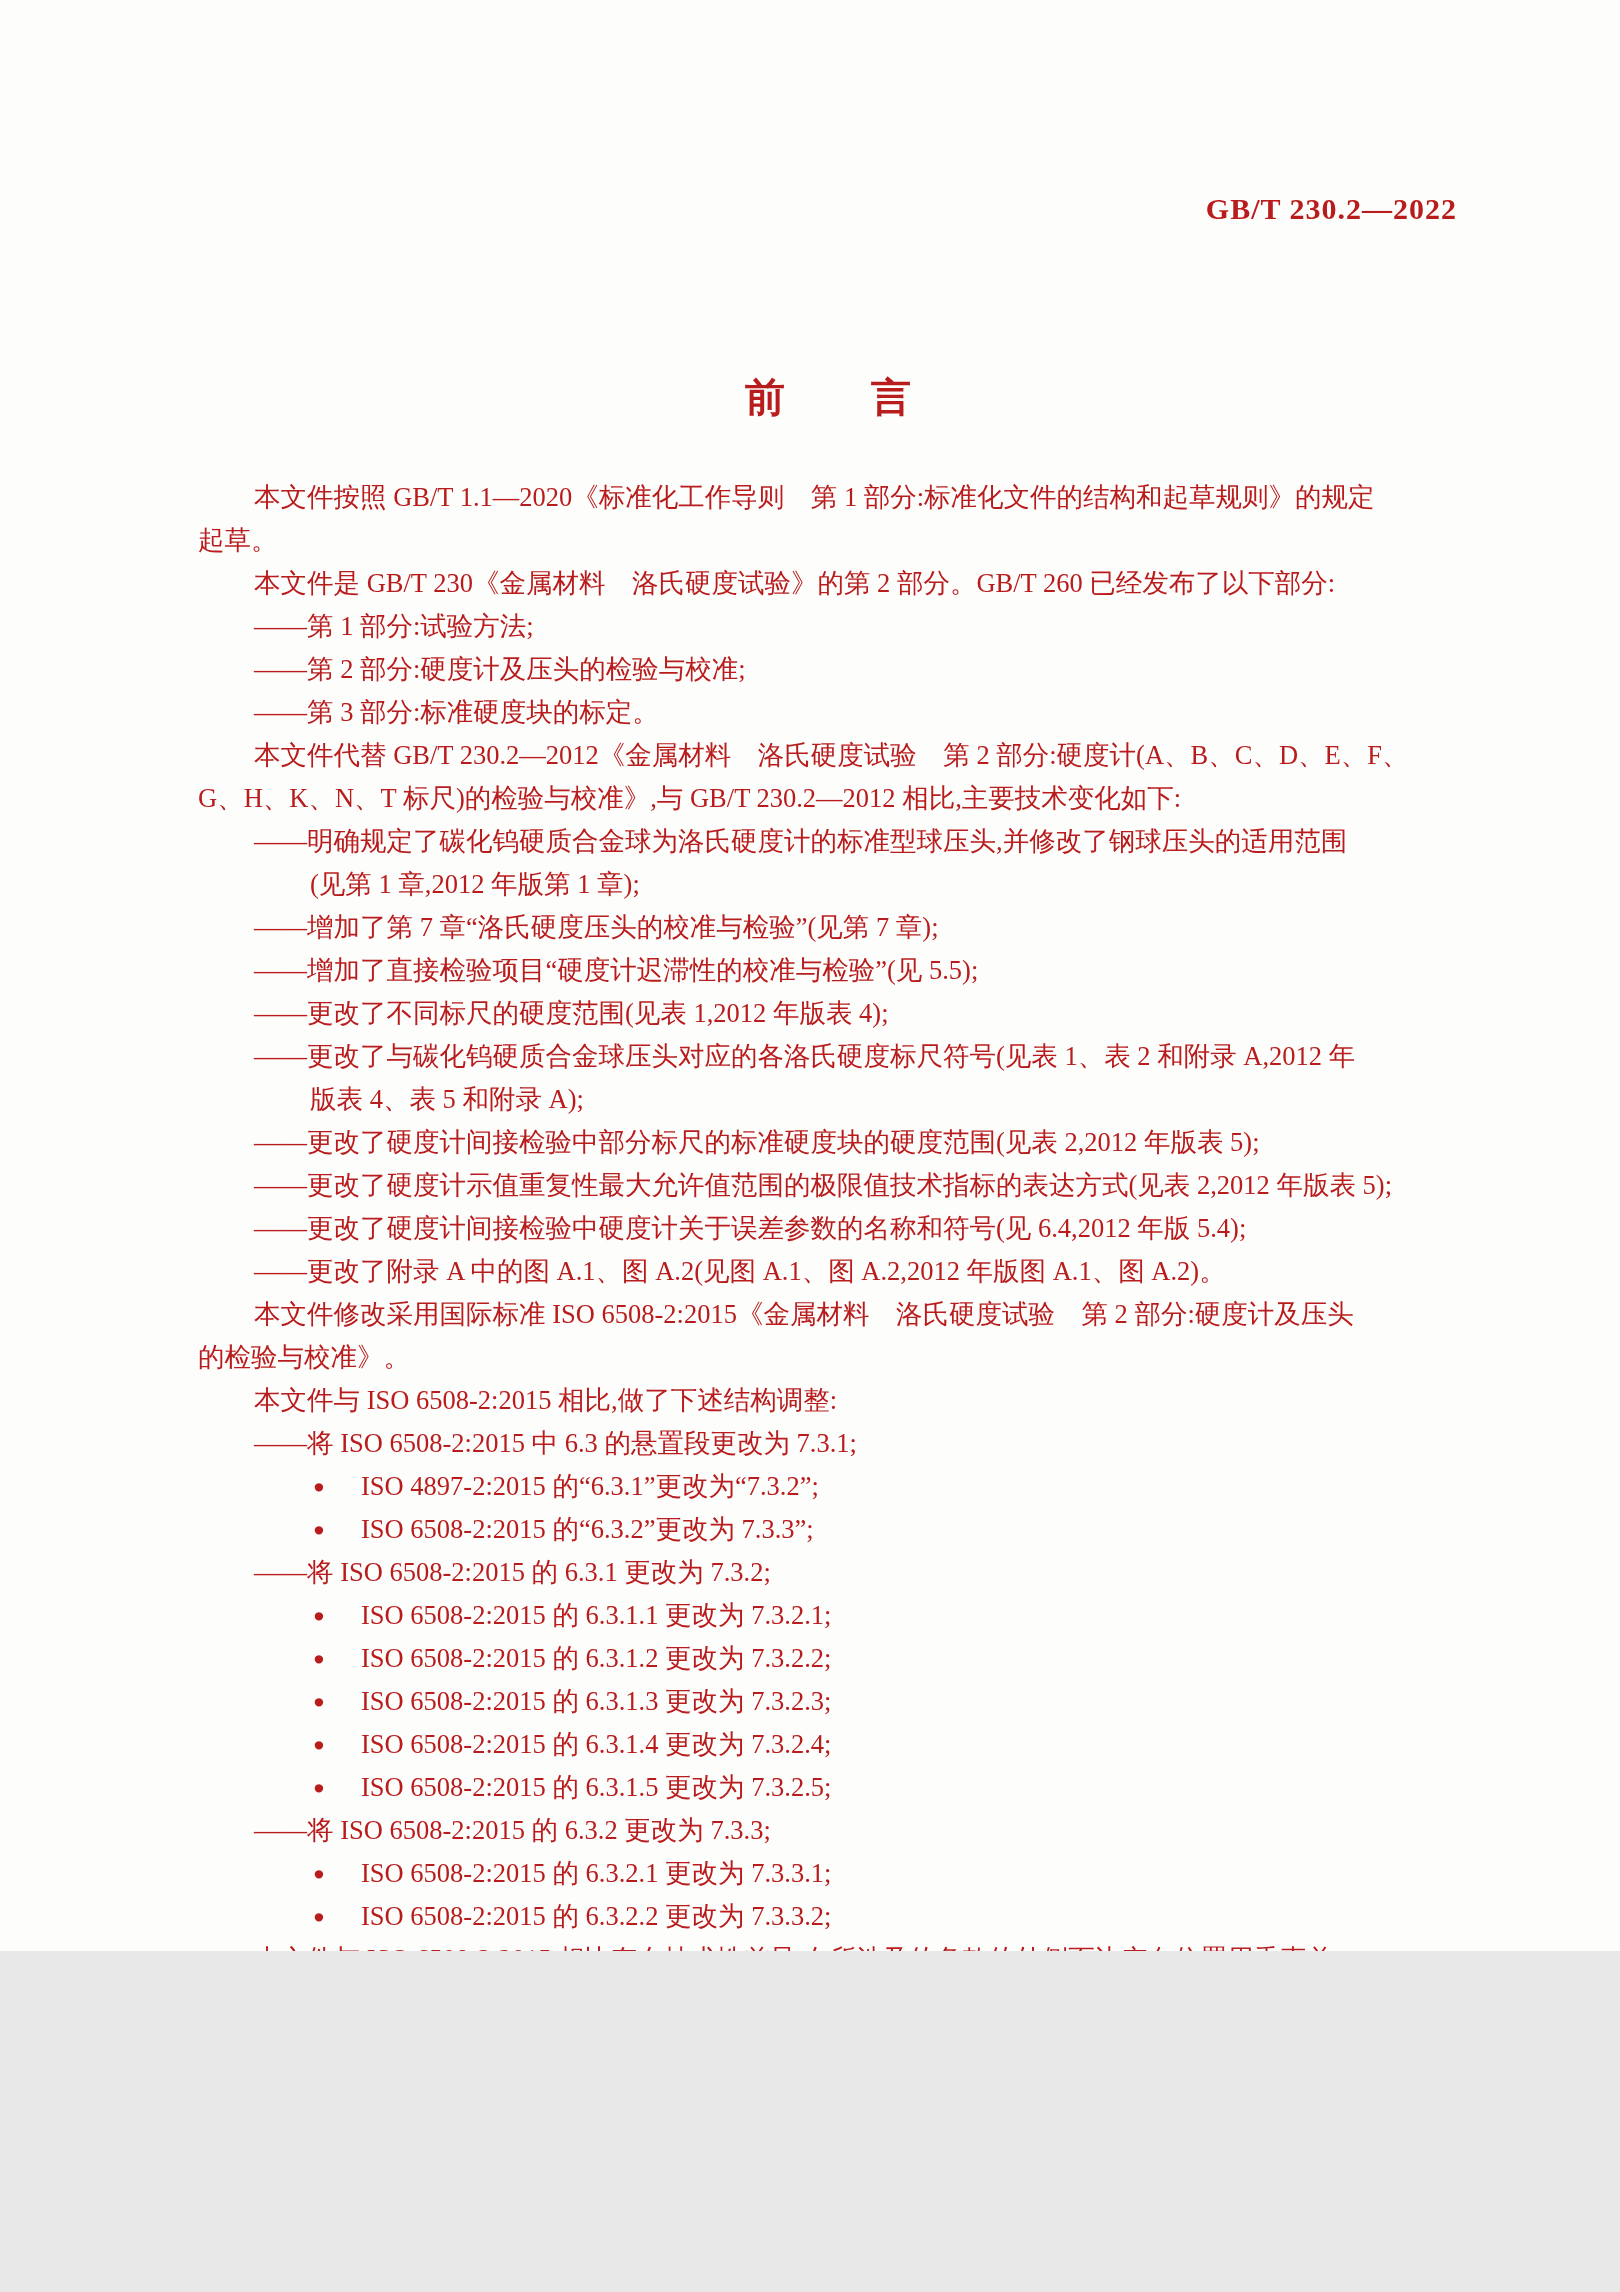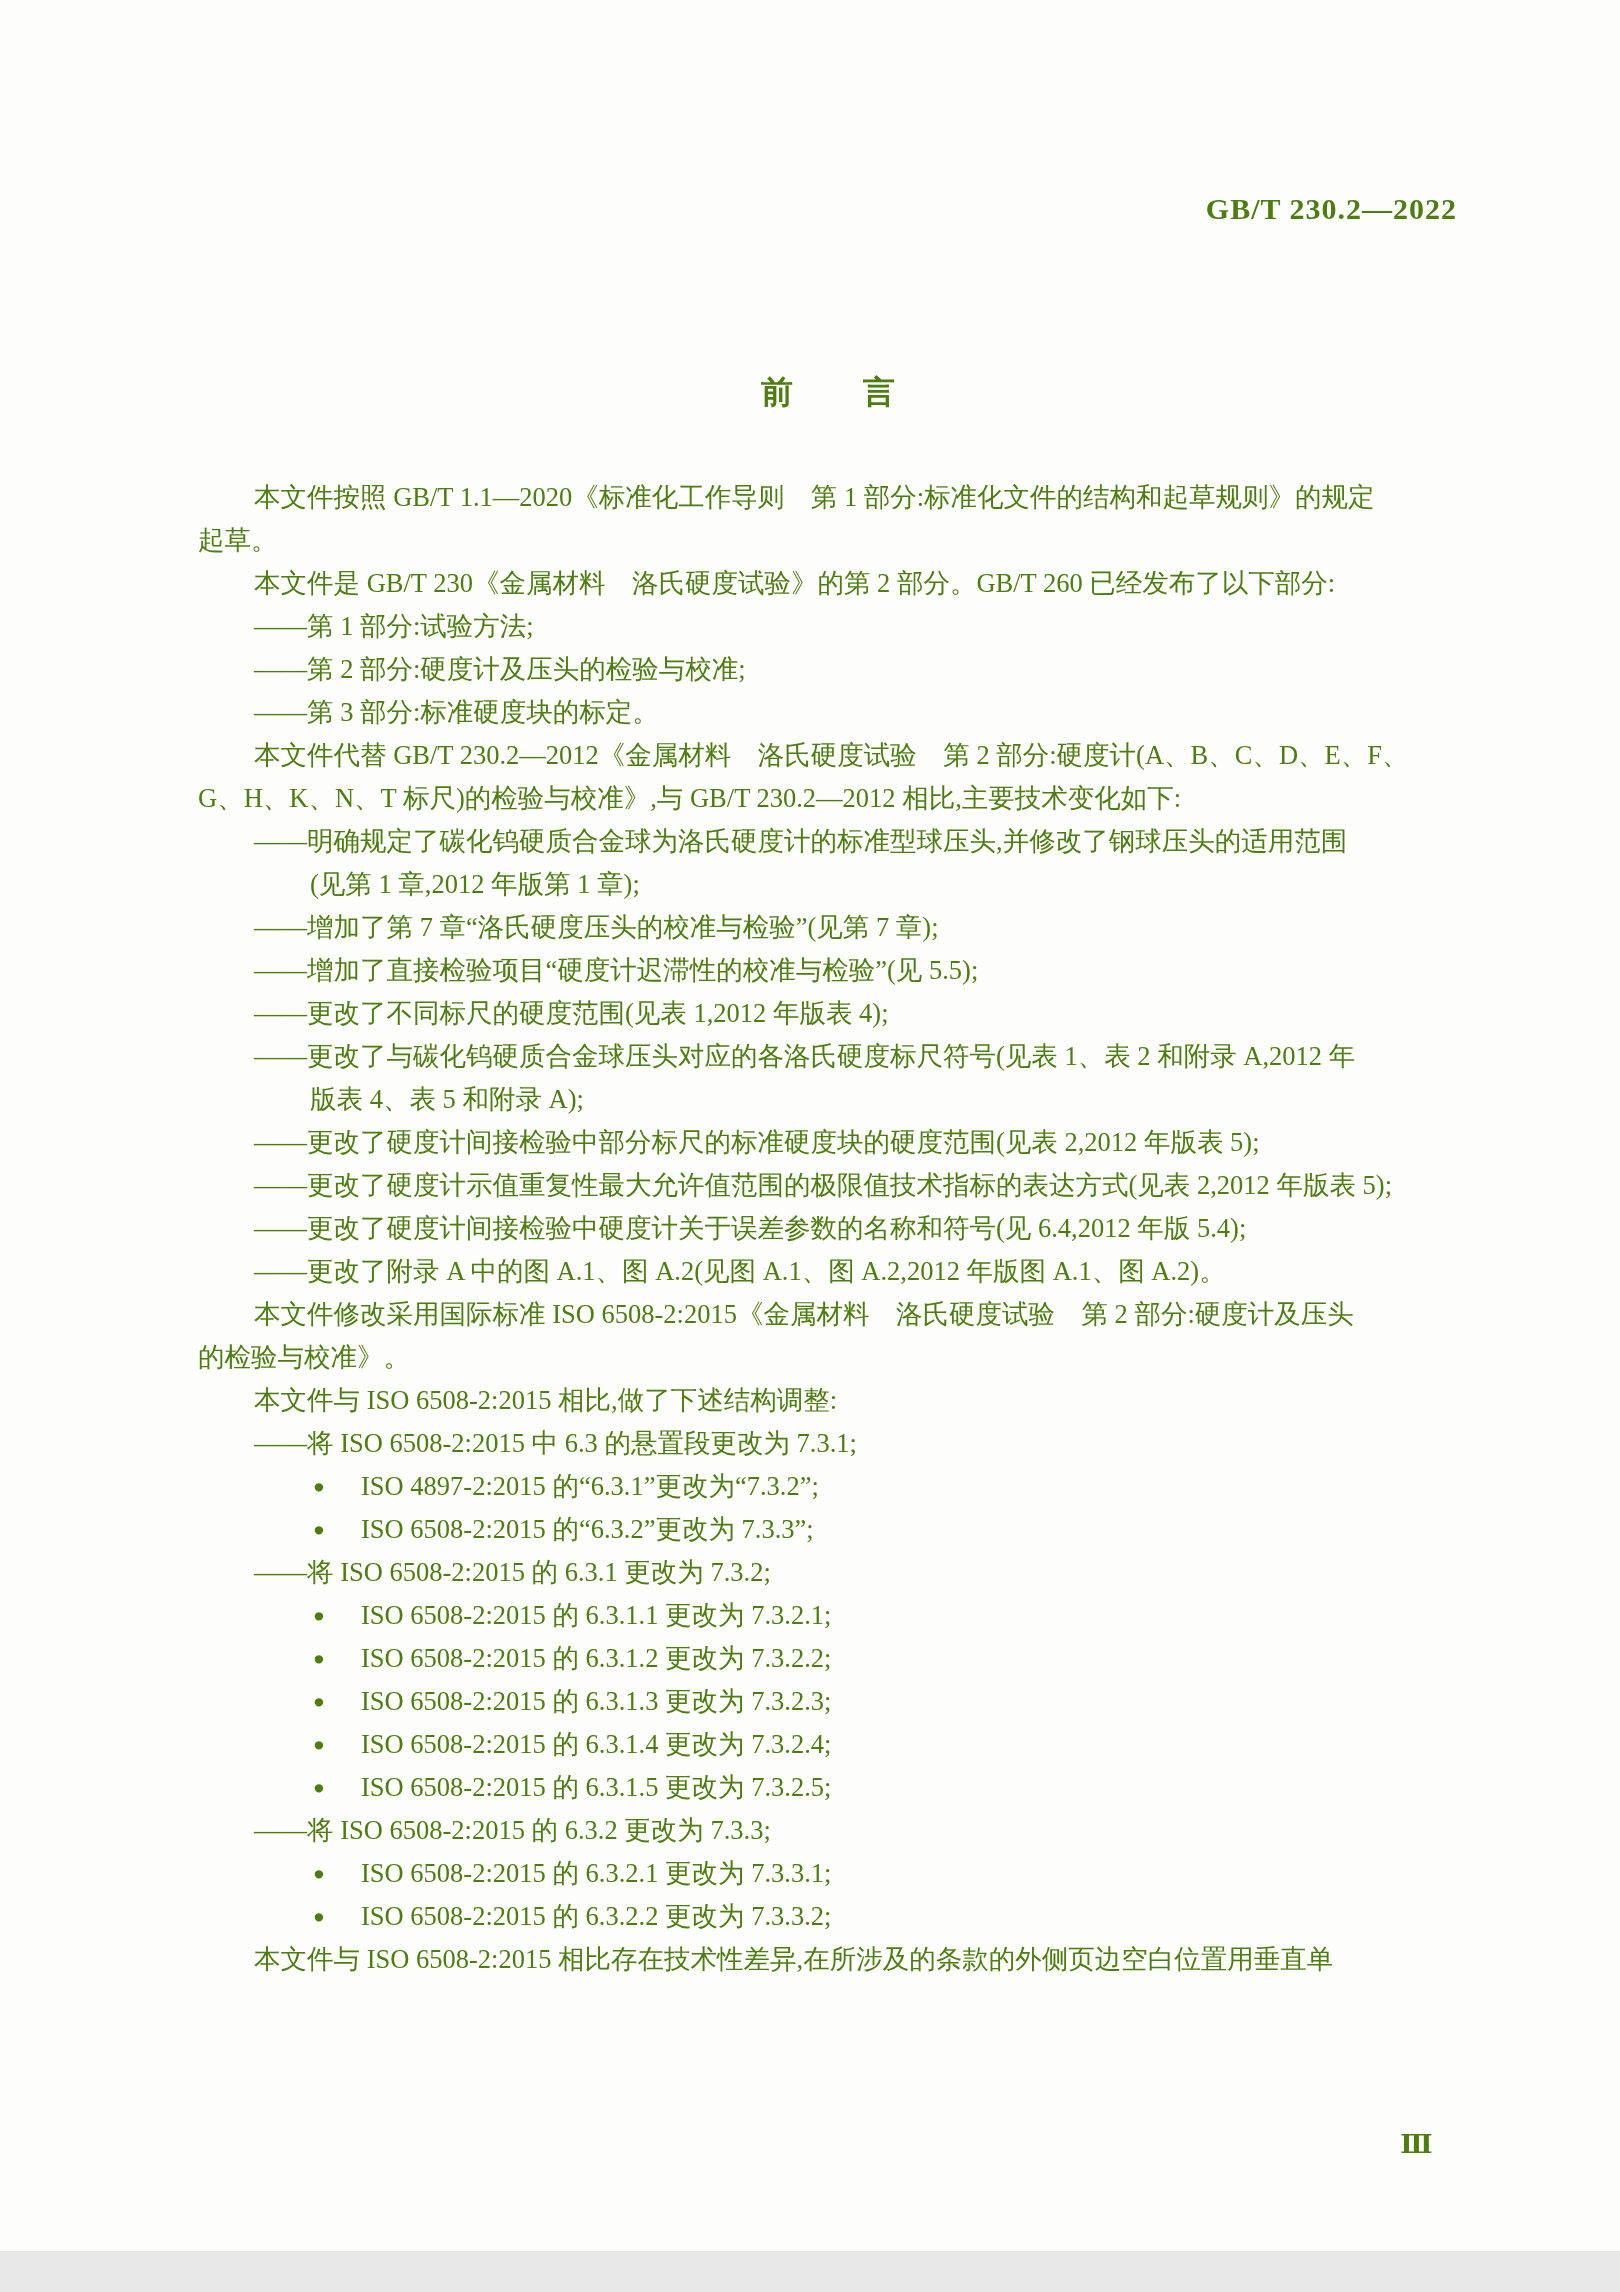--- a/index.html
+++ b/index.html
@@ -3,43 +3,43 @@
 <meta charset="utf-8">
 <style>
   html, body {
     margin: 0;
     padding: 0;
     background: #e8e8e8;
   }
   .page {
     position: relative;
     width: 1620px;
-    height: 2251px;
+    height: 1951px;
     margin: 0 auto;
     background: #fdfdfc;
-    color: #4d7c0f;
+    color: #b91c1c;
     font-family: "Liberation Serif", "DejaVu Serif", serif;
     overflow: hidden;
   }
   .doc-number {
     position: absolute;
     top: 192px;
     right: 163px;
     font-size: 30px;
     font-weight: bold;
     letter-spacing: 1px;
     white-space: nowrap;
   }
   .page-title {
     position: absolute;
-    top: 350px;
+    top: 343px;
     left: 198px;
     width: 1262px;
     text-align: center;
-    font-size: 32px;
+    font-size: 40px;
     font-weight: bold;
     letter-spacing: 2px;
     white-space: nowrap;
   }
   .content {
     position: absolute;
     top: 476px;
     left: 198px;
     width: 1262px;
     font-size: 26.5px;

